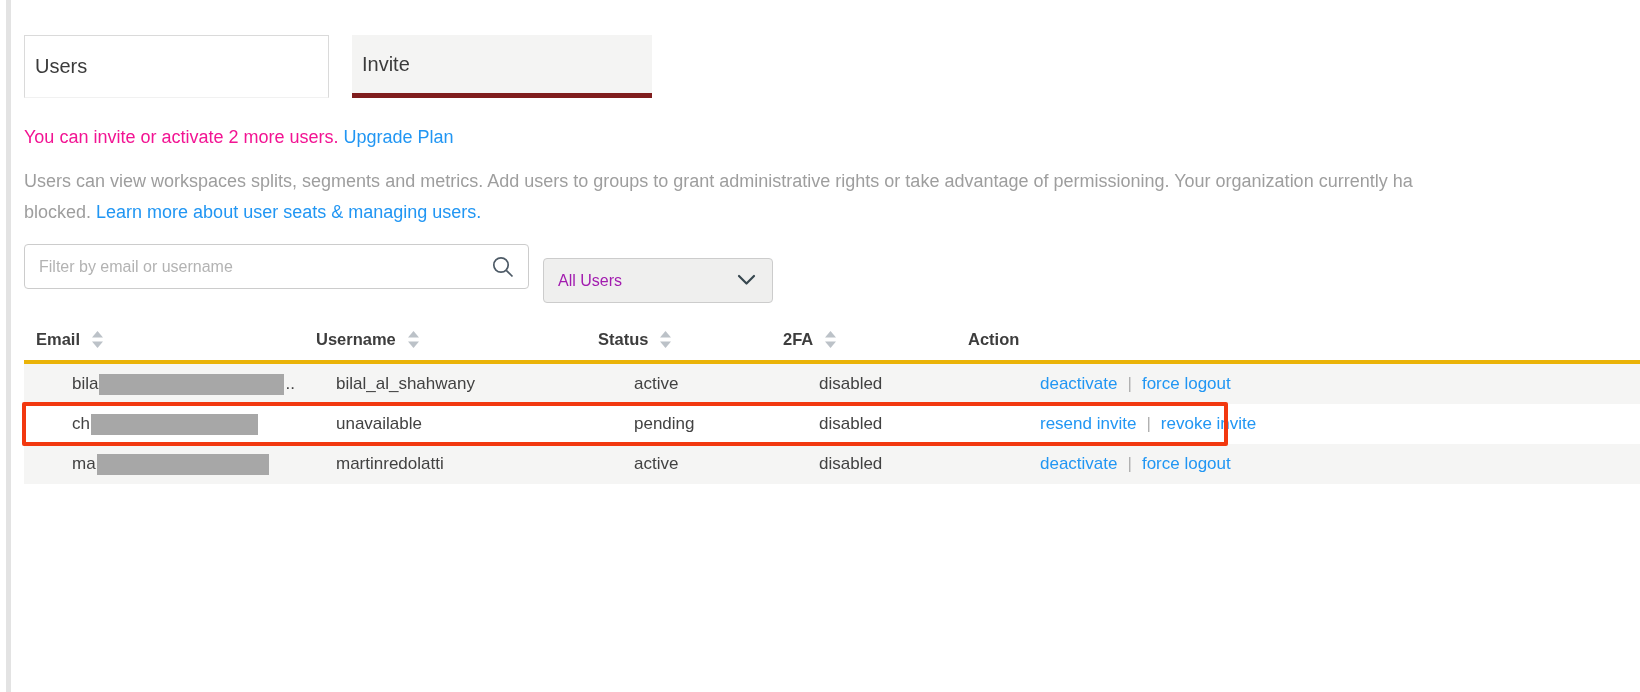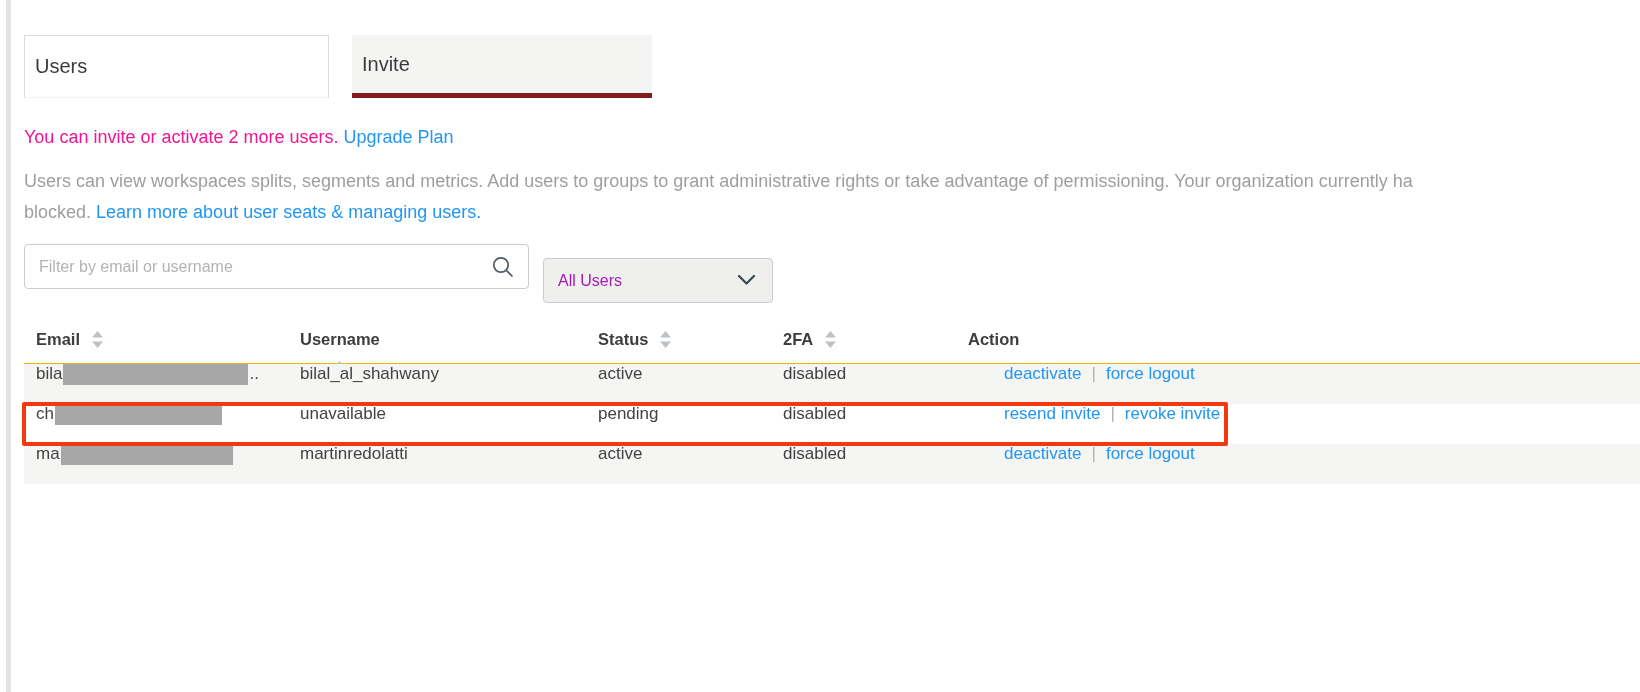--- a/index.html
+++ b/index.html
@@ -65,45 +65,45 @@
     position: absolute; left: 543px; top: 258px; width: 230px; height: 45px;
     background: #efefee; border: 1px solid #cccccc; border-radius: 4px;
     display: flex; align-items: center; justify-content: space-between;
     padding: 0 16px 0 14px; cursor: pointer;
   }
   .dropdown-value { font-size: 16px; color: #a21caf; }
   
   .table { position: absolute; left: 24px; top: 322px; width: 1616px; }
   .thead {
     position: relative; height: 42px;
-    border-bottom: 1px solid #eab308;
+    border-bottom: 4px solid #eab308;
   }
   .th {
     position: absolute; top: 8px;
     font-size: 16.5px; font-weight: bold; color: #3d3d3d;
     display: flex; align-items: center; gap: 12px;
     white-space: nowrap;
   }
   .row {
     position: relative; height: 40px; width: 1616px;
     font-size: 17px; color: #424242;
   }
   .row-odd { background: #f5f5f4; }
   .row-even { background: #ffffff; }
   .cell {
     position: absolute; top: 0; height: 40px;
-    display: flex; align-items: flex-start; white-space: nowrap;
+    display: flex; align-items: center; white-space: nowrap; margin-left: 36px;
   }
   .c-email    { left: 12px; }
   .c-username { left: 276px; }
   .c-status   { left: 574px; }
   .c-twofa    { left: 759px; }
   .c-action   { left: 980px; }
   .th-email    { left: 12px; }
-  .th-username { left: 276px; flex-direction: column; }
+  .th-username { left: 292px; }
   .th-status   { left: 574px; }
   .th-twofa    { left: 759px; }
   .th-action   { left: 944px; }
   .redact {
     display: inline-block; height: 21px; background: #a7a7a7;
     vertical-align: middle; margin: 0 1px;
   }
   .redact-r1 { width: 185px; }
   .redact-r2 { width: 167px; }
   .redact-r3 { width: 172px; }

